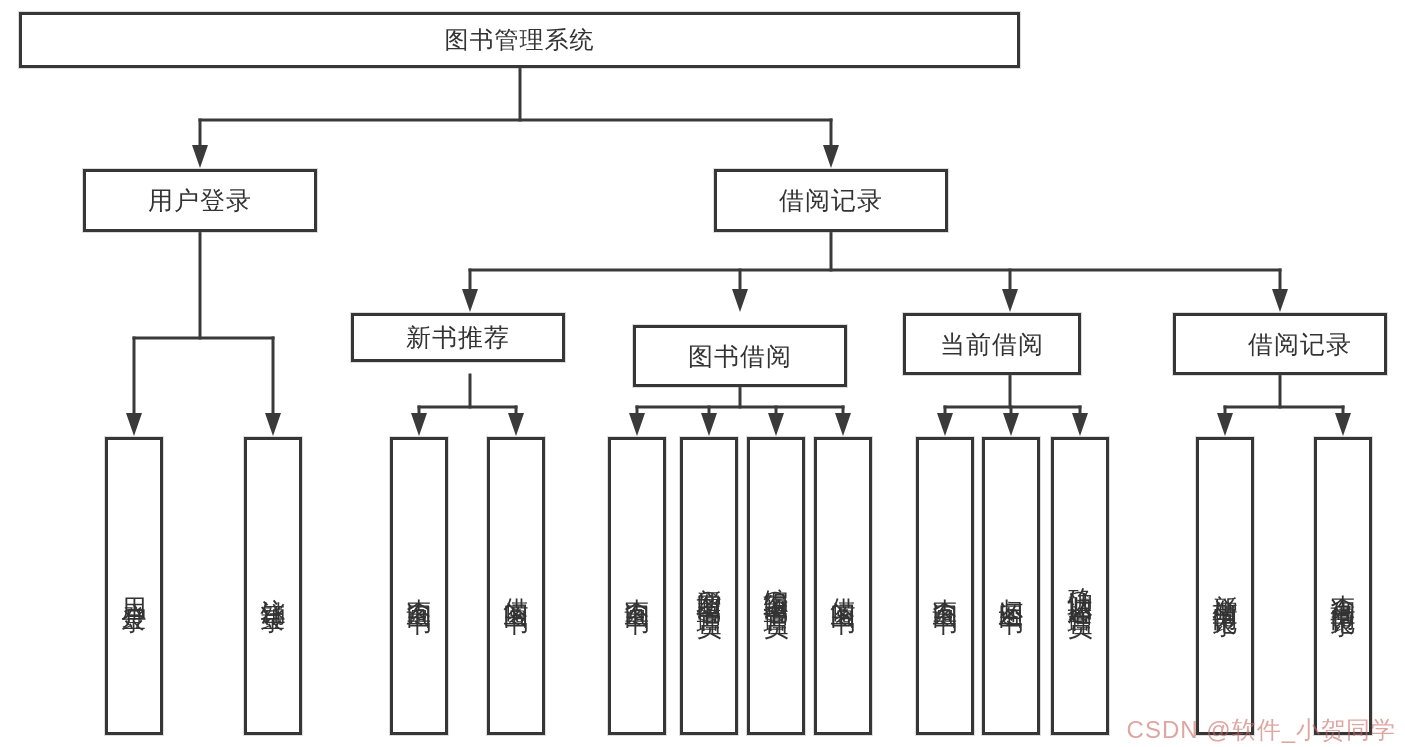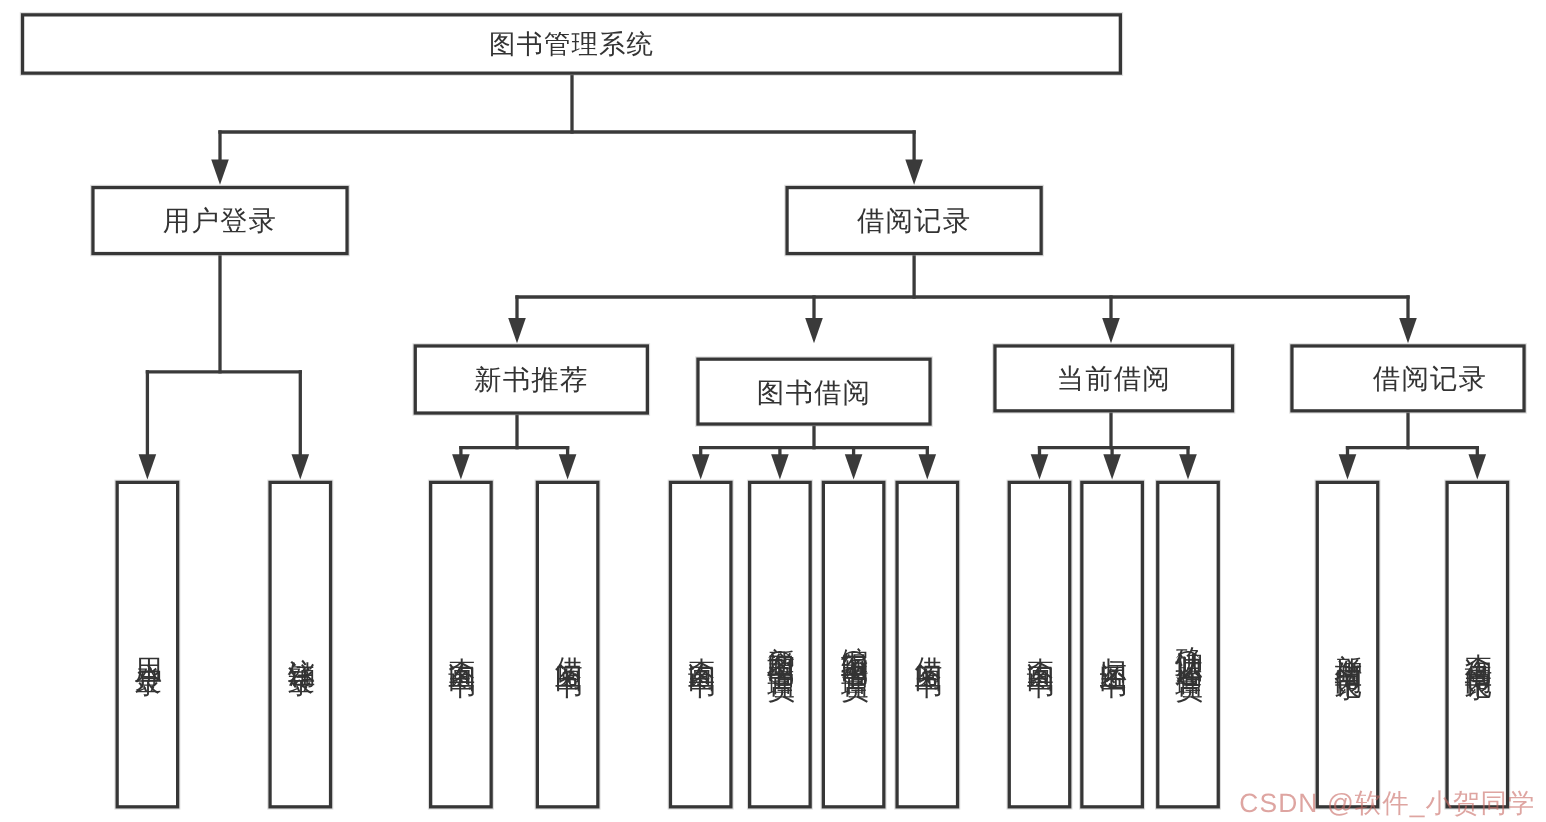--- a/index.html
+++ b/index.html
@@ -118,27 +118,27 @@
     <span>图书管理系统</span>
   </div>
 
   <div class="box h" style="left: 83px; top: 169px; width: 234px; height: 63px; border-color: rgb(54, 54, 54);">
     <span>用户登录</span>
   </div>
   <div class="box h" style="left: 714px; top: 169px; width: 234px; height: 63px; border-color: rgb(54, 54, 54);">
     <span>借阅记录</span>
   </div>
 
-  <div class="box h" style="left: 376px; top: 313px; width: 214px; height: 64px; border-color: rgb(54, 54, 54);">
+  <div class="box h" style="left: 351px; top: 313px; width: 214px; height: 49px; border-color: rgb(54, 54, 54);">
     <span>新书推荐</span>
   </div>
   <div class="box h" style="left: 633px; top: 313px; width: 214px; height: 62px; border-color: rgb(54, 54, 54); margin-top: 12px;">
     <span>图书借阅</span>
   </div>
-  <div class="box h" style="left: 903px; top: 313px; width: 219px; height: 62px; border-color: rgb(54, 54, 54);">
+  <div class="box h" style="left: 903px; top: 313px; width: 178px; height: 62px; border-color: rgb(54, 54, 54);">
     <span>当前借阅</span>
   </div>
   <div class="box h" style="left: 1173px; top: 313px; width: 214px; height: 62px; border-color: rgb(54, 54, 54); padding-left: 40px;">
     <span>借阅记录</span>
   </div>
 
   <div class="box v" style="left: 105px; border-color: rgb(54, 54, 54);">
     <span class="vlabel">用户登录</span>
   </div>
   <div class="box v" style="left: 244px; border-color: rgb(54, 54, 54);">

